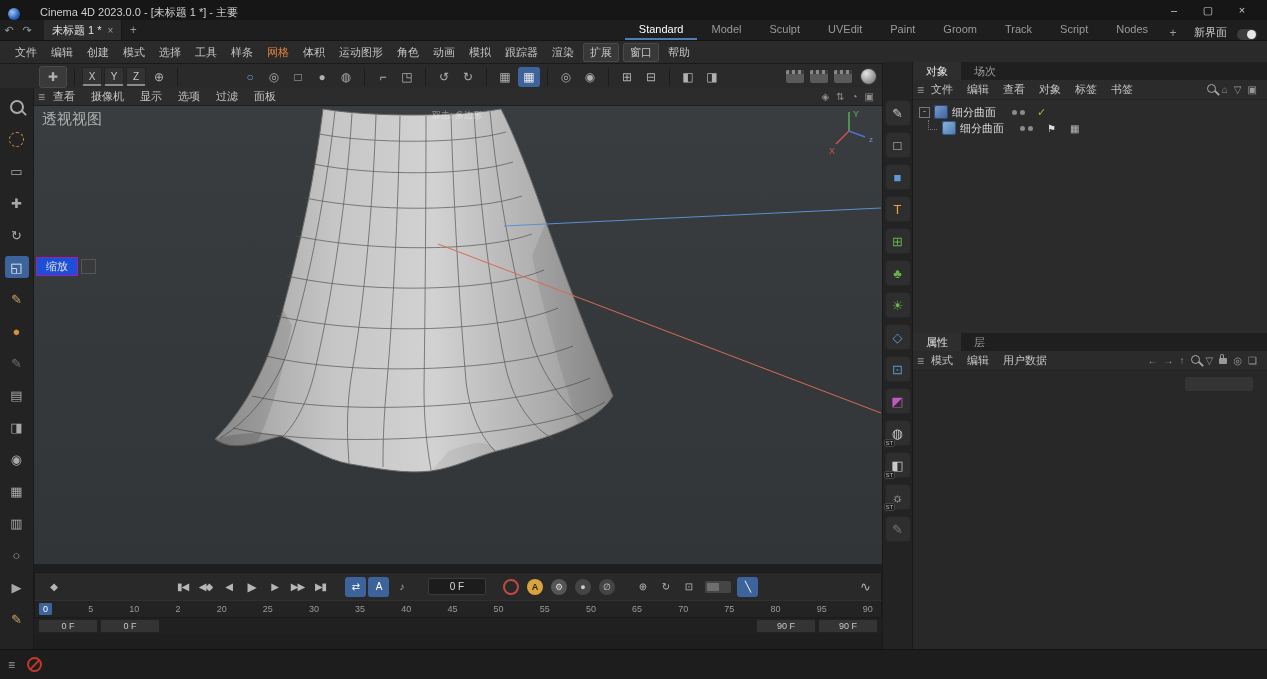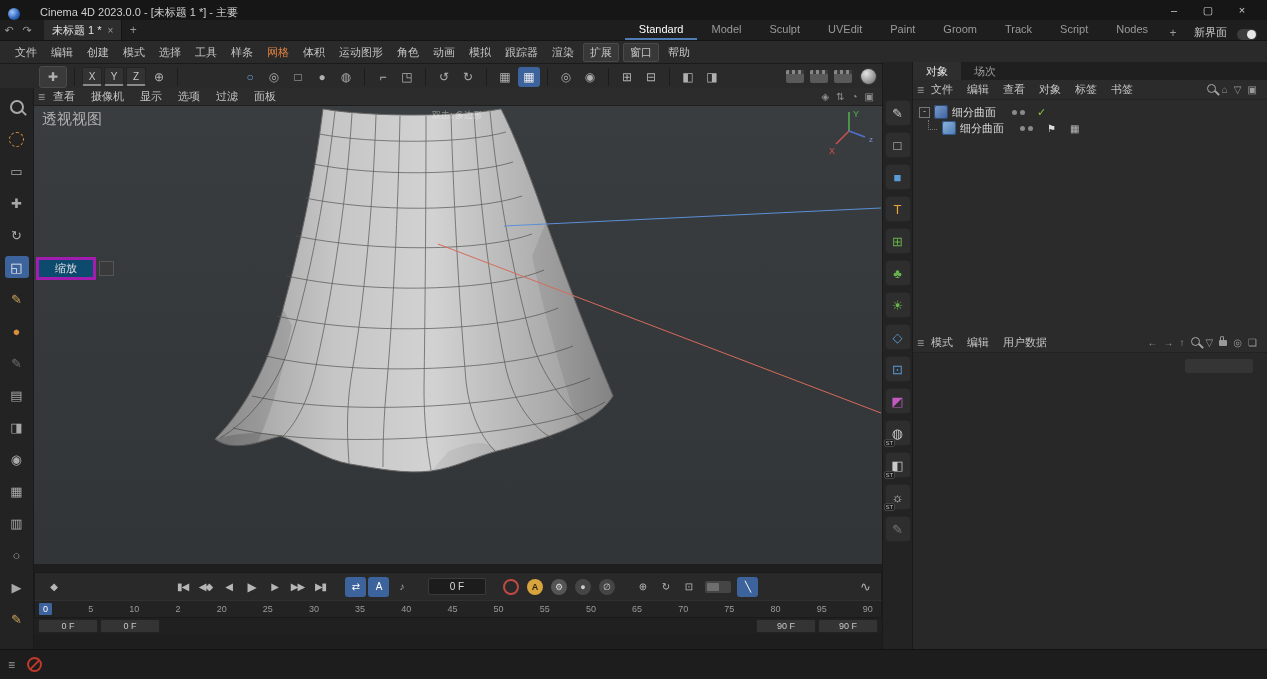--- a/index.html
+++ b/index.html
@@ -39,21 +39,21 @@
   .rail-i{width:24px;height:22px;min-height:22px;display:flex;align-items:center;justify-content:center;color:#a8a8a8;font-size:13px;border-radius:3px}
   .rail-i.on{background:#3d639c;color:#f0f0f0}
   .rail-i.orange{color:#d98e3a}
   .rail-i.gold{color:#c9a35a}
   .rail-i.dim{color:#6f6f6f}
   .mag{position:relative;width:10px;height:10px;border:2px solid #a8a8a8;border-radius:50%;display:inline-block}
   .mag::after{content:"";position:absolute;width:6px;height:2px;background:#a8a8a8;transform:rotate(45deg);right:-5px;bottom:-2px}
   .mag.small{width:7px;height:7px;border-width:1.5px}
   .dashcircle{width:13px;height:13px;border:1.5px dashed #d98e3a;border-radius:50%}
   .tooltip{position:absolute;left:36px;top:257px;display:flex;align-items:center;z-index:50}
-  .tiptext{background:#0c4a6e;border:3px solid #a21caf;color:#e0e0e0;font-size:11px;padding:1px 16px}
+  .tiptext{background:#1d4ed8;border:1px solid #a21caf;color:#e0e0e0;font-size:11px;padding:1px 9px}
   .tipicon{width:13px;height:13px;background:#3a3a3a;border:1px solid #555;margin-left:3px}
   .center-col{position:absolute;left:34px;top:88px;width:848px}
   .vp-menubar{height:17px;background:#2c2c2c;display:flex;align-items:center;font-size:11px;color:#bdbdbd;border-bottom:1px solid #1e1e1e;padding:0 4px}
   .vp-menubar .menu-item{padding:0 8px}
   .vp-right{margin-left:auto;display:flex;gap:7px;color:#909090;padding-right:4px;font-size:10px}
   .vp-canvas{height:458px;background:linear-gradient(#3a3d3f,#323537);position:relative;overflow:hidden}
   .vp-label{position:absolute;left:8px;top:4px;color:#b0b0b0;font-size:15px}
   .vp-hint{position:absolute;left:398px;top:3px;color:rgba(255,255,255,.42);font-size:9px}
   .vp-info{height:17px;background:#262626;border-top:1px solid #191919;display:flex;align-items:center;font-size:10px;color:#b4b4b4}
   .vp-info .leftlbl{padding-left:6px}
@@ -440,20 +440,24 @@
       <span>细分曲面</span>
       <span class="vis-dots">
           <span class="vdot"></span>
           <span class="vdot"></span>
         </span>
       <span class="tagi">⚑</span>
       <span class="tagi checker">▦</span>
     </div>
   </div>
 
+  <div class="ptabs">
+    <span class="ptab active">属性</span>
+    <span class="ptab">层</span>
+  </div>
 
   <div class="pmenu">
     <span class="hamb">≡</span>
     <span class="menu-item">模式</span>
     <span class="menu-item">编辑</span>
     <span class="menu-item">用户数据</span>
     <div class="pmenu-right">
       <span>←</span>
       <span>→</span>
       <span>↑</span>

